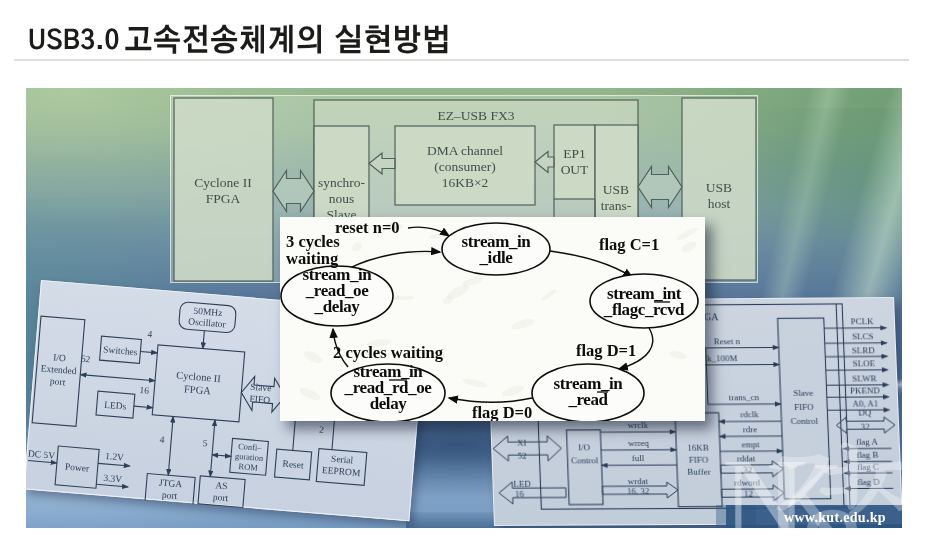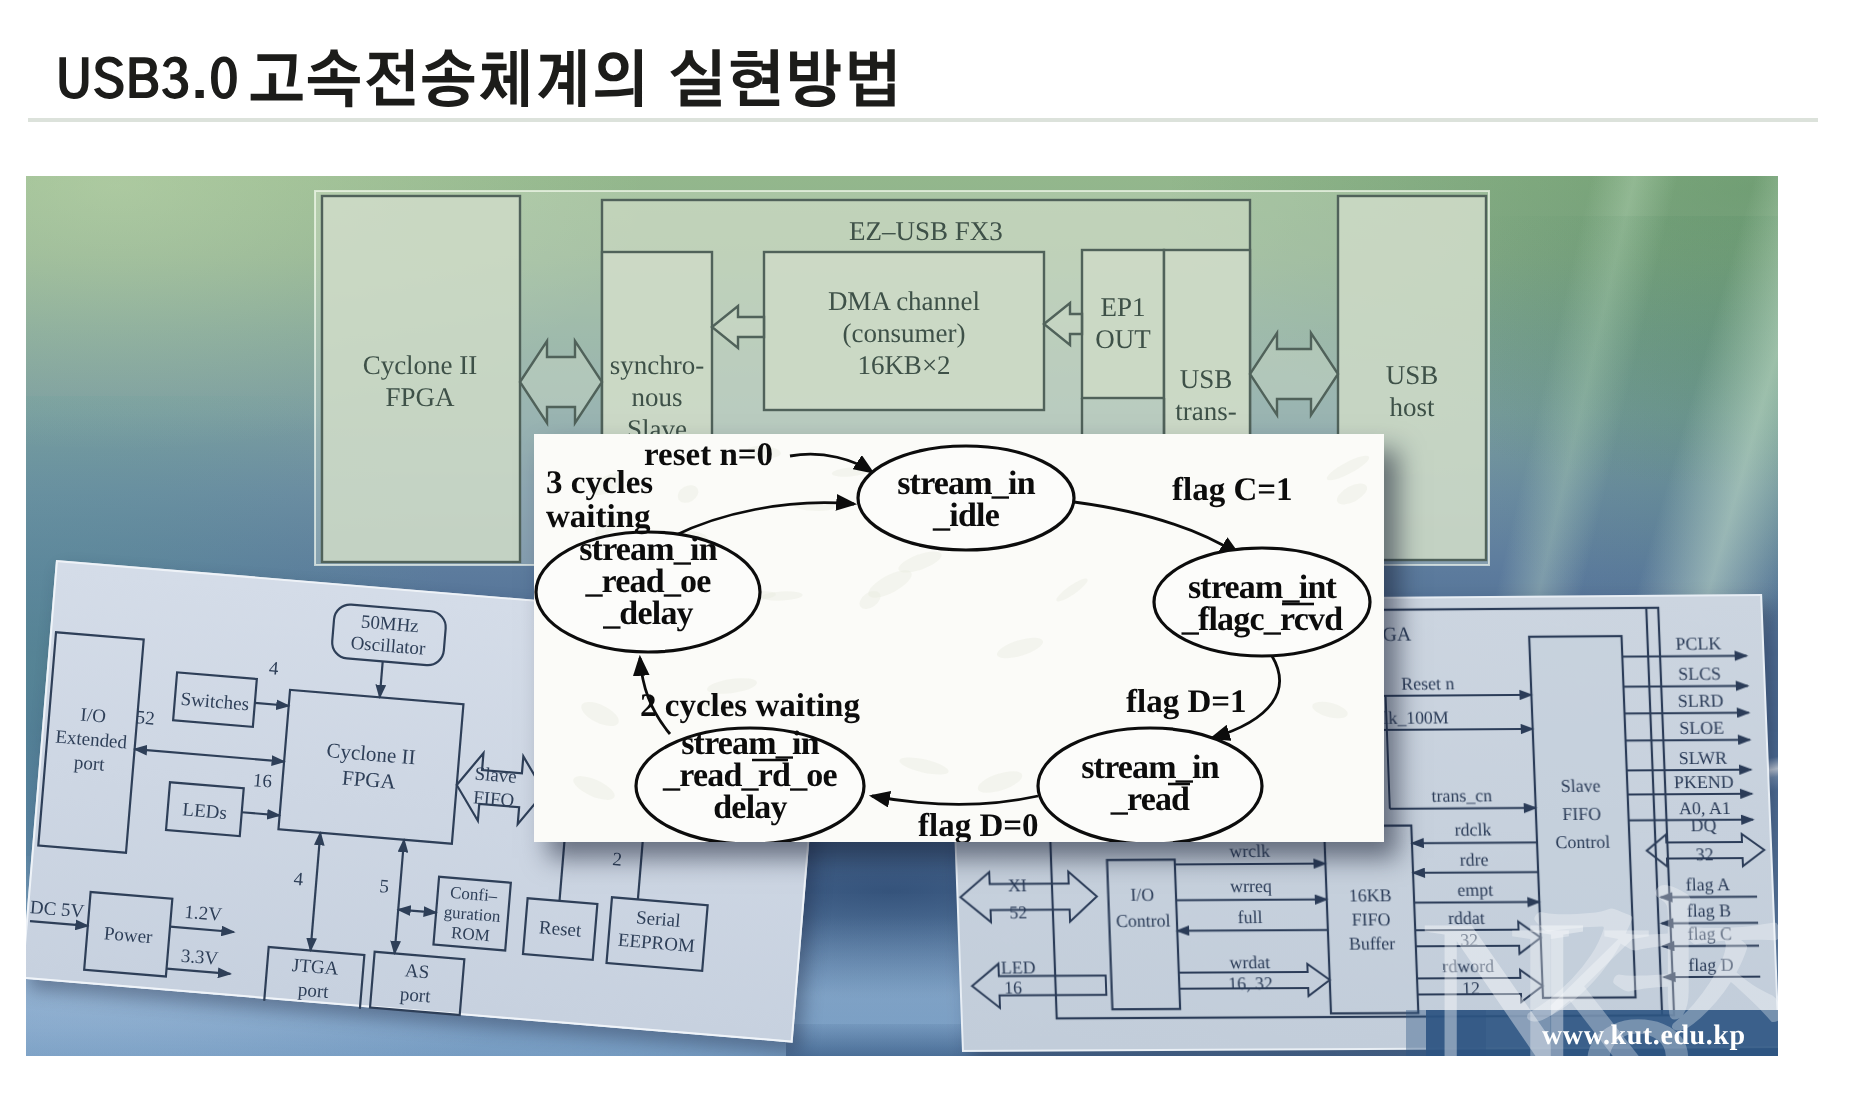--- a/index.html
+++ b/index.html
@@ -1,16 +1,16 @@
 <!DOCTYPE html>
 <html><head><meta charset="utf-8"><style>
 *{margin:0;padding:0;box-sizing:border-box}
 html,body{width:925px;height:553px;background:#fff;font-family:"Liberation Sans",sans-serif;overflow:hidden}
 #page{position:relative;width:925px;height:553px;background:#fff}
-#img{position:absolute;left:13px;top:88px;width:876px;height:440px;overflow:hidden;
+#img{position:absolute;left:26px;top:88px;width:876px;height:440px;overflow:hidden;
  background:linear-gradient(180deg,#93b78c 0%,#8fb18f 9%,#83a698 18%,#7b9da0 27%,#6b8ba2 36%,#5c7b9d 45%,#4f6d93 54%,#4c6c94 63%,#54769f 72%,#5e82aa 81%,#6f94ba 90%,#7ea4c8 100%);}
 .ov{position:absolute;pointer-events:none}
 .panel{position:absolute}
 svg{display:block}
 text{font-family:"Liberation Serif",serif}
 </style></head>
 <body>
 <div id="page">
 <svg style="position:absolute;left:0;top:0" width="925" height="70" viewBox="0 0 925 70">
       <path d="M29.70 41.39V28.68H33.00V41.39Q33.00 44.01 34.05 45.28Q35.09 46.56 36.95 46.56Q38.86 46.56 39.90 45.23Q40.94 43.91 40.94 41.39V28.68H44.22V41.39Q44.22 45.27 42.38 47.36Q40.55 49.46 36.95 49.46Q33.48 49.46 31.59 47.43Q29.70 45.40 29.70 41.39Z M46.97 44.65 49.85 43.65Q50.54 44.94 51.86 45.75Q53.17 46.56 54.76 46.56Q56.40 46.56 57.39 45.73Q58.38 44.91 58.38 43.60Q58.38 42.21 57.33 41.44Q56.28 40.67 54.24 39.95Q51.34 38.95 50.32 38.36Q47.67 36.80 47.67 33.82Q47.67 31.30 49.58 29.76Q51.49 28.22 54.56 28.22Q57.09 28.22 58.89 29.44Q60.69 30.66 61.51 32.56L58.76 33.51Q57.17 31.12 54.54 31.12Q52.93 31.12 51.98 31.86Q51.04 32.61 51.04 33.82Q51.04 34.18 51.12 34.50Q51.19 34.82 51.41 35.10Q51.64 35.38 51.81 35.59Q51.98 35.79 52.38 36.02Q52.78 36.26 53.01 36.38Q53.25 36.51 53.79 36.72Q54.34 36.92 54.58 37.00Q54.81 37.08 55.46 37.30Q56.10 37.51 56.33 37.59Q57.47 37.98 58.34 38.41Q59.20 38.85 60.03 39.53Q60.87 40.21 61.31 41.21Q61.76 42.21 61.76 43.47Q61.76 46.32 59.79 47.89Q57.81 49.46 54.69 49.46Q51.98 49.46 49.95 48.16Q47.91 46.86 46.97 44.65Z M64.74 49.0V28.68H72.18Q75.31 28.68 76.87 30.12Q78.43 31.56 78.43 34.05Q78.43 35.54 77.76 36.60Q77.09 37.67 76.00 38.26Q77.24 38.72 78.18 39.99Q79.13 41.26 79.13 43.09Q79.13 45.63 77.55 47.31Q75.98 49.0 73.15 49.0ZM68.01 46.12H72.58Q73.89 46.12 74.82 45.32Q75.75 44.53 75.75 43.09Q75.75 41.73 74.90 40.85Q74.04 39.98 72.50 39.98H68.01ZM68.01 37.13H71.86Q73.27 37.13 74.16 36.42Q75.06 35.72 75.06 34.30Q75.06 33.05 74.30 32.31Q73.54 31.58 71.96 31.58H68.01Z M80.96 44.89 83.59 43.88Q84.76 46.68 87.36 46.68Q88.78 46.68 89.74 45.77Q90.71 44.86 90.71 43.19Q90.71 41.68 89.65 40.72Q88.58 39.77 86.94 39.77Q86.05 39.77 85.16 39.88V37.10Q85.80 37.15 86.84 37.15Q88.16 37.15 89.09 36.31Q90.02 35.46 90.02 33.97Q90.02 32.66 89.22 31.83Q88.43 30.99 87.21 30.99Q85.08 30.99 84.09 33.92L81.41 33.05Q81.93 30.91 83.51 29.57Q85.08 28.22 87.41 28.22Q90.14 28.22 91.75 29.75Q93.37 31.27 93.37 33.64Q93.37 35.20 92.59 36.44Q91.80 37.67 90.66 38.28Q92.03 38.77 93.06 40.02Q94.09 41.26 94.09 43.19Q94.09 46.14 92.26 47.80Q90.44 49.46 87.39 49.46Q84.93 49.46 83.23 48.12Q81.53 46.79 80.96 44.89Z M97.73 49.0V45.04H101.90V49.0Z M108.87 38.85Q108.87 46.68 111.98 46.68Q112.84 46.68 113.45 46.03Q114.06 45.37 114.39 44.23Q114.73 43.09 114.88 41.77Q115.03 40.44 115.03 38.85Q115.03 37.23 114.88 35.88Q114.73 34.54 114.38 33.41Q114.03 32.27 113.41 31.63Q112.79 30.99 111.95 30.99Q108.87 30.99 108.87 38.85ZM105.50 38.85Q105.50 35.85 106.08 33.66Q106.67 31.48 107.66 30.35Q108.65 29.22 109.70 28.72Q110.76 28.22 111.95 28.22Q115.05 28.22 116.73 31.02Q118.40 33.82 118.40 38.85Q118.40 43.73 116.75 46.61Q115.10 49.48 111.98 49.48Q110.83 49.48 109.78 49.0Q108.72 48.51 107.72 47.39Q106.72 46.27 106.11 44.08Q105.50 41.88 105.50 38.85Z M125.33 50.25V46.83H134.41V36.60H138.09V46.83H151.32V50.25ZM128.69 30.54V27.09H148.35Q148.35 35.42 146.81 43.23H143.25Q143.95 39.96 144.37 36.38Q144.79 32.81 144.79 30.54Z M157.18 47.46V44.35H176.16V53.64H172.60V47.46ZM153.96 41.68V38.47H165.17V34.08H168.76V38.47H179.92V41.68ZM155.30 33.05Q157.69 32.33 159.83 31.27Q161.98 30.21 163.60 28.62Q165.23 27.03 165.23 25.40V24.73H168.79V25.40Q168.79 27.00 170.47 28.60Q172.15 30.21 174.27 31.27Q176.39 32.33 178.69 33.02L177.03 35.87Q174.43 35.14 171.50 33.48Q168.57 31.81 167.02 29.82Q165.54 31.84 162.69 33.46Q159.85 35.08 156.96 35.93Z M188.02 52.76V43.59H191.59V49.37H207.23V52.76ZM197.89 35.81V32.36H202.89V24.67H206.53V45.65H202.89V35.81ZM183.03 40.65Q184.10 40.17 185.16 39.44Q186.23 38.72 187.38 37.63Q188.53 36.54 189.27 35.04Q190.02 33.54 190.07 31.93V29.60H184.63V26.36H199.18V29.60H193.86V31.84Q193.91 33.30 194.60 34.69Q195.29 36.08 196.32 37.14Q197.36 38.20 198.34 38.94Q199.32 39.68 200.28 40.17L198.31 42.65Q196.63 41.83 194.75 40.14Q192.88 38.44 192.01 36.99Q191.08 38.66 189.03 40.52Q186.99 42.38 185.14 43.20Z M214.07 48.22Q214.07 45.65 216.86 44.24Q219.65 42.83 224.17 42.83Q228.71 42.83 231.51 44.24Q234.32 45.65 234.32 48.22Q234.32 50.76 231.50 52.16Q228.68 53.55 224.17 53.55Q219.62 53.55 216.85 52.16Q214.07 50.76 214.07 48.22ZM218.00 48.22Q218.00 50.46 224.20 50.46Q227.03 50.46 228.72 49.89Q230.42 49.31 230.42 48.22Q230.42 47.07 228.75 46.50Q227.08 45.92 224.20 45.92Q218.00 45.92 218.00 48.22ZM211.16 41.20V37.99H222.37V33.87H225.99V37.99H237.12V41.20ZM212.56 32.72Q214.94 32.03 217.07 31.00Q219.20 29.97 220.82 28.44Q222.43 26.91 222.43 25.34V24.73H225.96V25.34Q225.96 26.88 227.63 28.42Q229.30 29.97 231.42 30.98Q233.53 32.00 235.80 32.66L234.18 35.54Q231.57 34.81 228.65 33.24Q225.74 31.66 224.20 29.69Q222.71 31.66 219.88 33.22Q217.05 34.78 214.16 35.60Z M260.62 53.55V24.67H264.01V53.55ZM251.67 41.53V37.81H255.15V25.46H258.35V52.28H255.15V41.53ZM243.18 29.57V26.24H251.65V29.57ZM239.90 47.77Q242.17 45.95 243.86 43.21Q245.56 40.47 245.56 37.54V35.08H241.02V31.84H253.30V35.08H249.15V37.26Q249.15 40.08 250.62 42.79Q252.09 45.50 253.83 47.16L251.34 49.34Q250.41 48.49 249.16 46.71Q247.92 44.92 247.38 43.53Q246.63 45.29 245.20 47.19Q243.77 49.10 242.62 50.04Z M279.07 44.56V41.14H283.53V36.02H279.46V32.60H283.53V25.46H286.78V52.28H283.53V44.56ZM289.11 53.55V24.67H292.58V53.55ZM268.97 47.16Q272.93 43.65 274.82 39.29Q276.71 34.93 276.77 30.81H270.15V27.42H280.53Q280.53 34.54 278.30 39.85Q276.07 45.16 271.69 49.43Z M297.63 48.37V45.10H300.60Q309.21 45.10 316.70 44.01V47.25Q309.24 48.37 300.49 48.37ZM317.34 53.55V24.67H321.01V53.55ZM299.14 33.42Q299.14 30.15 301.27 28.15Q303.41 26.15 306.71 26.15Q310.02 26.15 312.15 28.15Q314.29 30.15 314.29 33.42Q314.29 36.72 312.15 38.70Q310.02 40.68 306.71 40.68Q303.38 40.68 301.26 38.70Q299.14 36.72 299.14 33.42ZM302.79 33.42Q302.79 35.26 303.88 36.43Q304.98 37.60 306.71 37.60Q308.45 37.60 309.53 36.43Q310.61 35.26 310.61 33.42Q310.61 31.57 309.53 30.41Q308.45 29.24 306.71 29.24Q304.98 29.24 303.88 30.42Q302.79 31.60 302.79 33.42Z M340.26 53.19V44.80H356.24V42.62H340.15V39.32H359.85V47.65H343.90V49.92H360.42V53.19ZM356.15 38.20V24.67H359.85V38.20ZM335.14 35.87Q336.54 35.20 337.77 34.39Q339.00 33.57 340.18 32.45Q341.35 31.33 342.05 29.91Q342.76 28.48 342.76 26.97V25.18H346.39V26.94Q346.39 28.12 346.91 29.29Q347.42 30.45 348.19 31.33Q348.97 32.21 350.00 33.01Q351.03 33.81 351.90 34.33Q352.77 34.84 353.63 35.23L351.60 37.87Q349.94 37.14 347.81 35.51Q345.68 33.87 344.62 32.21Q343.50 34.05 341.42 35.76Q339.35 37.47 337.26 38.47Z M369.95 53.04V45.41H373.62V49.80H389.62V53.04ZM381.12 41.96V38.75H385.24V35.11H380.80V31.90H385.24V24.67H388.96V46.65H385.24V41.96ZM368.86 28.48V25.46H378.63V28.48ZM365.40 33.33V30.33H381.37V33.33ZM366.37 39.38Q366.37 37.14 368.49 35.87Q370.61 34.60 373.73 34.60Q376.85 34.60 378.95 35.87Q381.06 37.14 381.06 39.38Q381.06 41.62 378.97 42.89Q376.88 44.17 373.73 44.17Q370.58 44.17 368.48 42.89Q366.37 41.62 366.37 39.38ZM370.09 39.38Q370.09 40.35 371.15 40.87Q372.21 41.38 373.73 41.38Q375.22 41.38 376.28 40.87Q377.34 40.35 377.34 39.38Q377.34 38.38 376.31 37.88Q375.28 37.38 373.73 37.38Q372.18 37.38 371.14 37.90Q370.09 38.41 370.09 39.38Z M397.61 48.10Q397.61 45.50 400.37 44.06Q403.13 42.62 407.62 42.62Q412.18 42.62 414.91 44.06Q417.64 45.50 417.64 48.10Q417.64 50.67 414.88 52.10Q412.12 53.52 407.62 53.52Q403.10 53.52 400.35 52.11Q397.61 50.70 397.61 48.10ZM401.58 48.10Q401.58 50.40 407.62 50.40Q410.37 50.40 412.03 49.81Q413.69 49.22 413.69 48.10Q413.69 46.92 412.06 46.33Q410.43 45.74 407.62 45.74Q404.79 45.74 403.19 46.34Q401.58 46.95 401.58 48.10ZM413.18 42.71V24.67H416.87V32.18H420.25V35.69H416.87V42.71ZM395.03 40.62V25.73H398.58V30.00H405.39V25.73H408.94V40.62ZM398.58 37.44H405.39V33.09H398.58Z M428.09 53.19V41.77H431.67V44.32H443.78V41.77H447.33V53.19ZM431.67 50.07H443.78V47.19H431.67ZM437.23 34.39V30.91H443.64V24.67H447.36V40.74H443.64V34.39ZM424.83 40.23V25.73H428.35V29.82H434.99V25.73H438.54V40.23ZM428.35 37.11H434.99V32.90H428.35Z" fill="#1c1c1a"></path>

